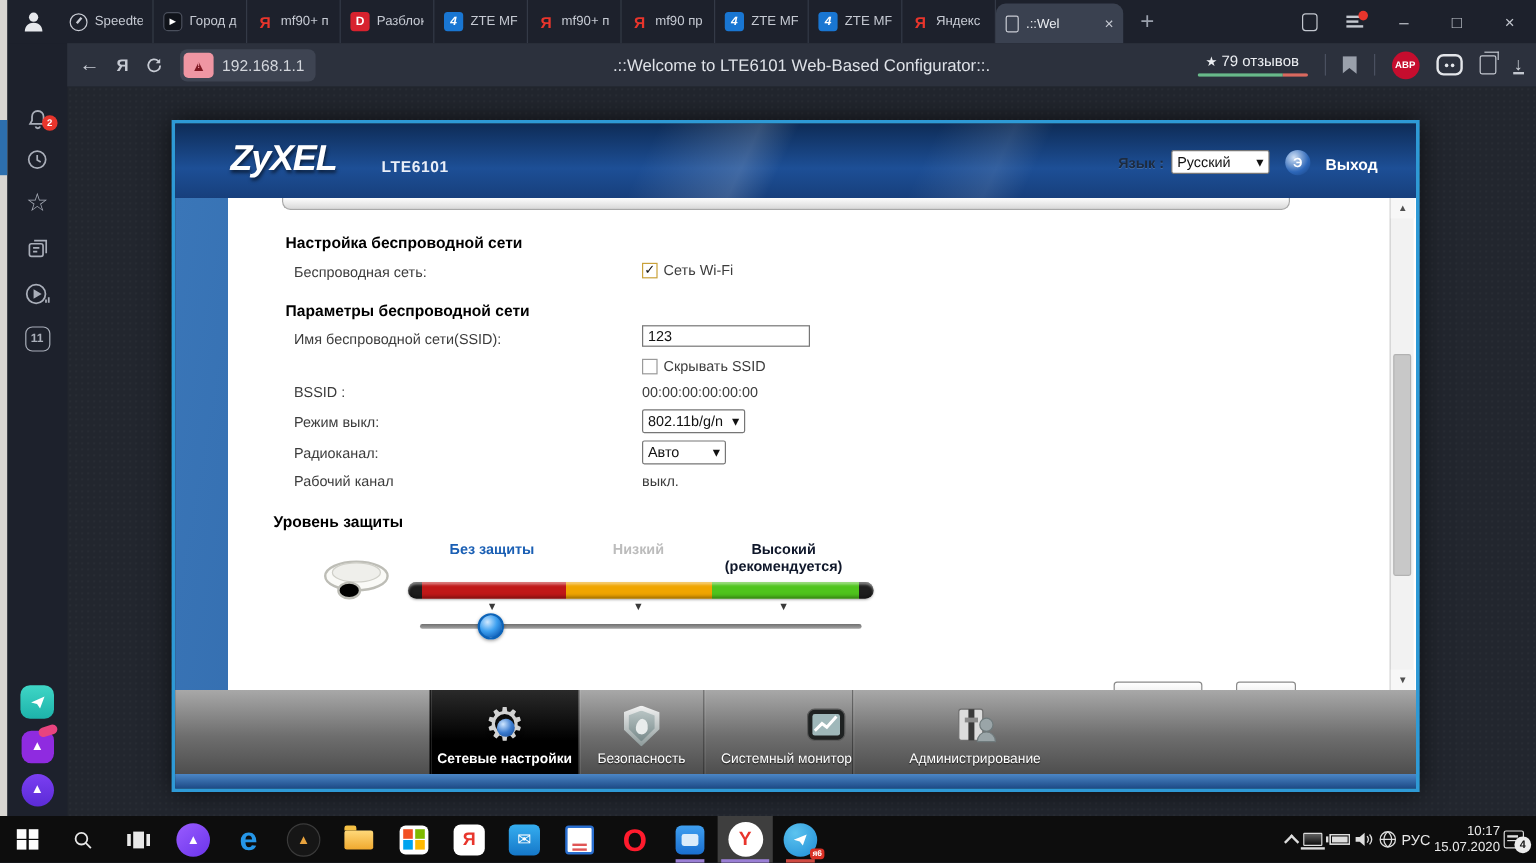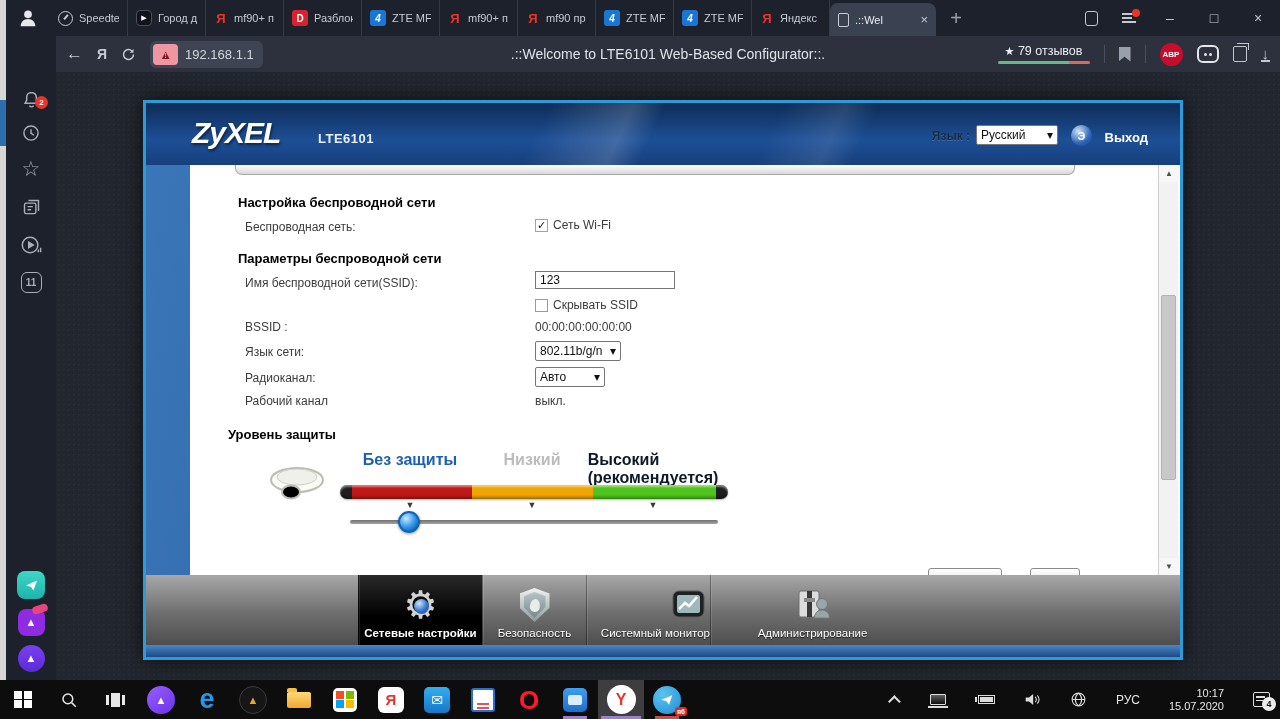--- a/index.html
+++ b/index.html
@@ -90,21 +90,21 @@
   .fhead{position:absolute;left:48px;font-size:13px;font-weight:bold;color:#000;}
   .flabel{position:absolute;left:55px;font-size:12px;color:#3c3c3c;}
   .fvalue{position:absolute;left:345px;font-size:12px;color:#3c3c3c;}
   .cbrow{position:absolute;left:345px;display:flex;align-items:center;gap:5px;font-size:12px;color:#3c3c3c;}
   .cb{width:13px;height:13px;border:1px solid #9a9a9a;background:#fff;display:flex;align-items:center;justify-content:center;font-size:11px;line-height:1;color:#111;}
   .cb.checked{border-color:#caa23a;}
   .ssid-input{position:absolute;left:345px;width:140px;height:18px;border:1px solid #767676;font-size:12px;padding:0 4px;font-family:inherit;color:#111;background:#fff;}
   .fselect{position:absolute;left:345px;height:20px;border:1px solid #767676;border-radius:2px;background:#fff;display:flex;align-items:center;justify-content:space-between;padding:0 4px;font-size:12px;color:#111;}
 
   
-  .sec-label{position:absolute;font-size:16px;font-weight:bold;transform:translateX(-50%);}
+  .sec-label{position:absolute;font-size:12px;font-weight:bold;text-align:center;transform:translateX(-50%);}
   .sec-bar{position:absolute;left:150px;top:320px;width:388px;height:14px;border-radius:8px;background:linear-gradient(90deg,#1e1e1e 0 12px,#c01818 12px 132px,#f0a500 132px 253px,#4fc41d 253px 376px,#1e1e1e 376px);box-shadow:inset 0 2px 2px rgba(255,255,255,.45),inset 0 -2px 3px rgba(0,0,0,.35),0 1px 2px rgba(0,0,0,.3);}
   .sec-mark{position:absolute;top:335px;transform:translateX(-50%);font-size:9px;color:#3a3a3a;}
   .sec-track{position:absolute;left:160px;top:355px;width:368px;height:4px;border-radius:2px;background:linear-gradient(#707070,#a5a5a5);}
   .sec-knob{position:absolute;left:208px;top:346px;width:22px;height:22px;border-radius:50%;border:2px solid #0c63b8;background:radial-gradient(circle at 35% 30%,#cfe8ff,#3da0f0 45%,#1668c0 78%,#0f4e96);box-shadow:0 1px 3px rgba(0,0,0,.4);}
   .dome{position:absolute;left:78px;top:298px;}
   .pbtn{position:absolute;top:403px;height:22px;border:1px solid #8a8a8a;border-radius:3px;background:linear-gradient(#fff,#dcdcdc);}
 
   
   .pscroll{position:absolute;left:1012px;top:0;width:20px;height:410px;background:#f2f2f2;border-left:1px solid #d0d0d0;}
   .pscroll .btn{position:absolute;left:0;width:20px;height:17px;display:flex;align-items:center;justify-content:center;font-size:8px;color:#505050;background:#f7f7f7;}
@@ -152,21 +152,21 @@
   .mail-sq{width:26px;height:26px;border-radius:5px;background:linear-gradient(#35aef0,#1577c8);color:#fff;font-size:14px;display:flex;align-items:center;justify-content:center;}
   .floppy{width:24px;height:24px;background:#fff;border:2px solid #2a6fd0;border-radius:3px;position:relative;}
   .floppy i{position:absolute;left:4px;width:12px;height:2px;background:#e05555;}
   .opera-o{color:#ff1b2d;font-size:26px;font-weight:bold;line-height:1;}
   .photos{width:24px;height:24px;border-radius:5px;background:linear-gradient(#3f9ff0,#1a6fd0);display:flex;align-items:center;justify-content:center;}
   .photos i{width:14px;height:10px;background:#dcecfa;border-radius:2px;}
   .ybrowser{width:29px;height:29px;background:#fff;color:#e8352c;font-weight:bold;font-size:16px;}
   .tg{width:28px;height:28px;background:radial-gradient(circle at 35% 30%,#5cc3ef,#1f8dd6);}
   .tg-badge{position:absolute;right:3px;bottom:3px;background:#d93025;color:#fff;font-size:7px;font-weight:bold;border-radius:3px;padding:1px 2px;line-height:1;}
   #taskbar .tspacer{flex:1;}
-  .tray{display:flex;align-items:center;gap:29px;padding-right:10px;}
+  .tray{display:flex;align-items:center;gap:3px;padding-right:10px;}
   .chev{width:9px;height:9px;border-left:2px solid #ddd;border-top:2px solid #ddd;transform:rotate(45deg) translateY(3px);}
   .laptop-ico{width:16px;height:11px;border:1.5px solid #ddd;border-radius:1px;position:relative;background:linear-gradient(rgba(255,255,255,.35),transparent);}
   .laptop-ico::after{content:"";position:absolute;left:-3px;bottom:-4px;width:20px;height:2px;background:#ddd;}
   .batt{display:flex;align-items:center;gap:1px;}
   .batt .pin{width:2px;height:5px;background:#ddd;}
   .batt .body{width:17px;height:9px;border:1.5px solid #ddd;background:#ddd;box-shadow:inset 0 0 0 1px #0d0d0d;}
   .tray-lang{color:#e8e8e8;font-size:12px;}
   .tray-time{color:#e8e8e8;font-size:11px;text-align:right;line-height:13px;}
   .notif-ico{width:17px;height:15px;border:1.5px solid #ddd;border-radius:2px;position:relative;}
   .notif-ico i{position:absolute;left:2px;width:9px;height:1.5px;background:#ddd;}
@@ -363,21 +363,21 @@
         <div class="flabel" style="top:111px;">Имя беспроводной сети(SSID):</div>
         <input class="ssid-input" style="top: 106px;" value="123">
         <div class="cbrow" style="top:133px;">
           <span class="cb"></span>
           <span>Скрывать SSID</span>
         </div>
 
         <div class="flabel" style="top:155px;">BSSID :</div>
         <div class="fvalue" style="top:155px;">00:00:00:00:00:00</div>
 
-        <div class="flabel" style="top:180px;">Язык сети:</div>
+        <div class="flabel" style="top:180px;">Режим выкл:</div>
         <div class="fselect" style="top:176px;width:86px;">
             <span>802.11b/g/n</span>
             <span>▾</span>
           </div>
 
         <div class="flabel" style="top:206px;">Радиоканал:</div>
         <div class="fselect" style="top:202px;width:70px;">
             <span>Авто</span>
             <span>▾</span>
           </div>

